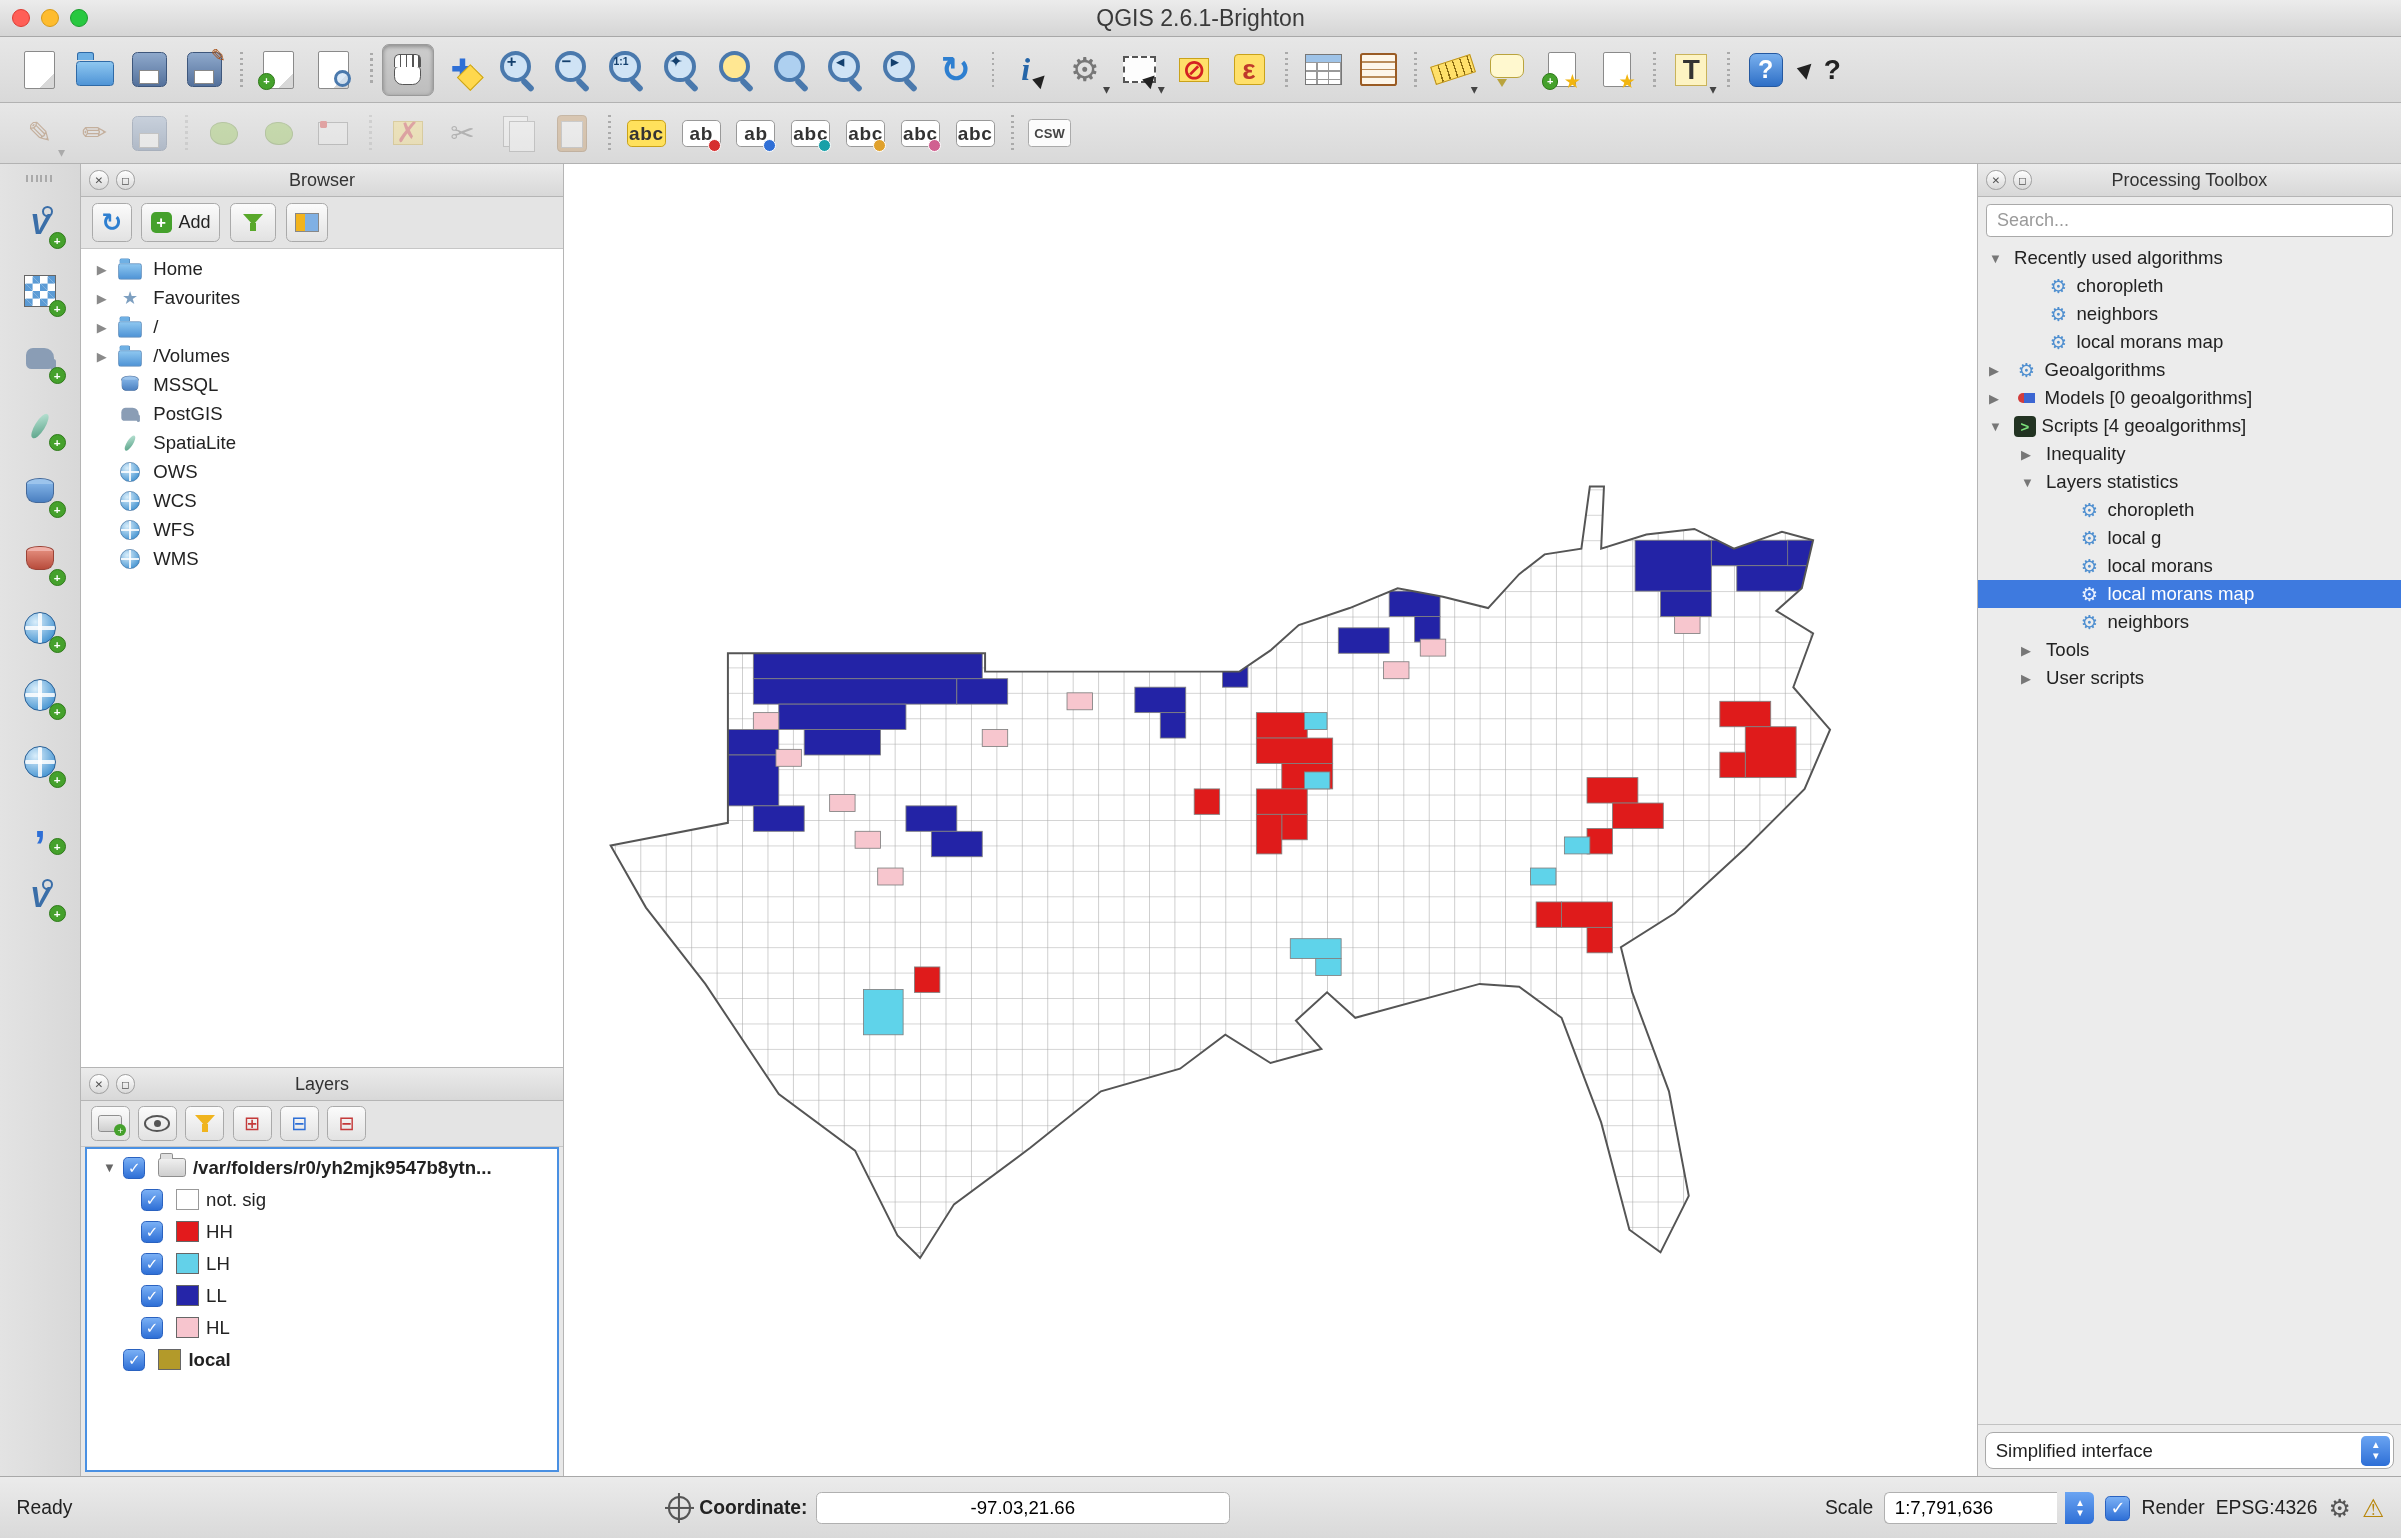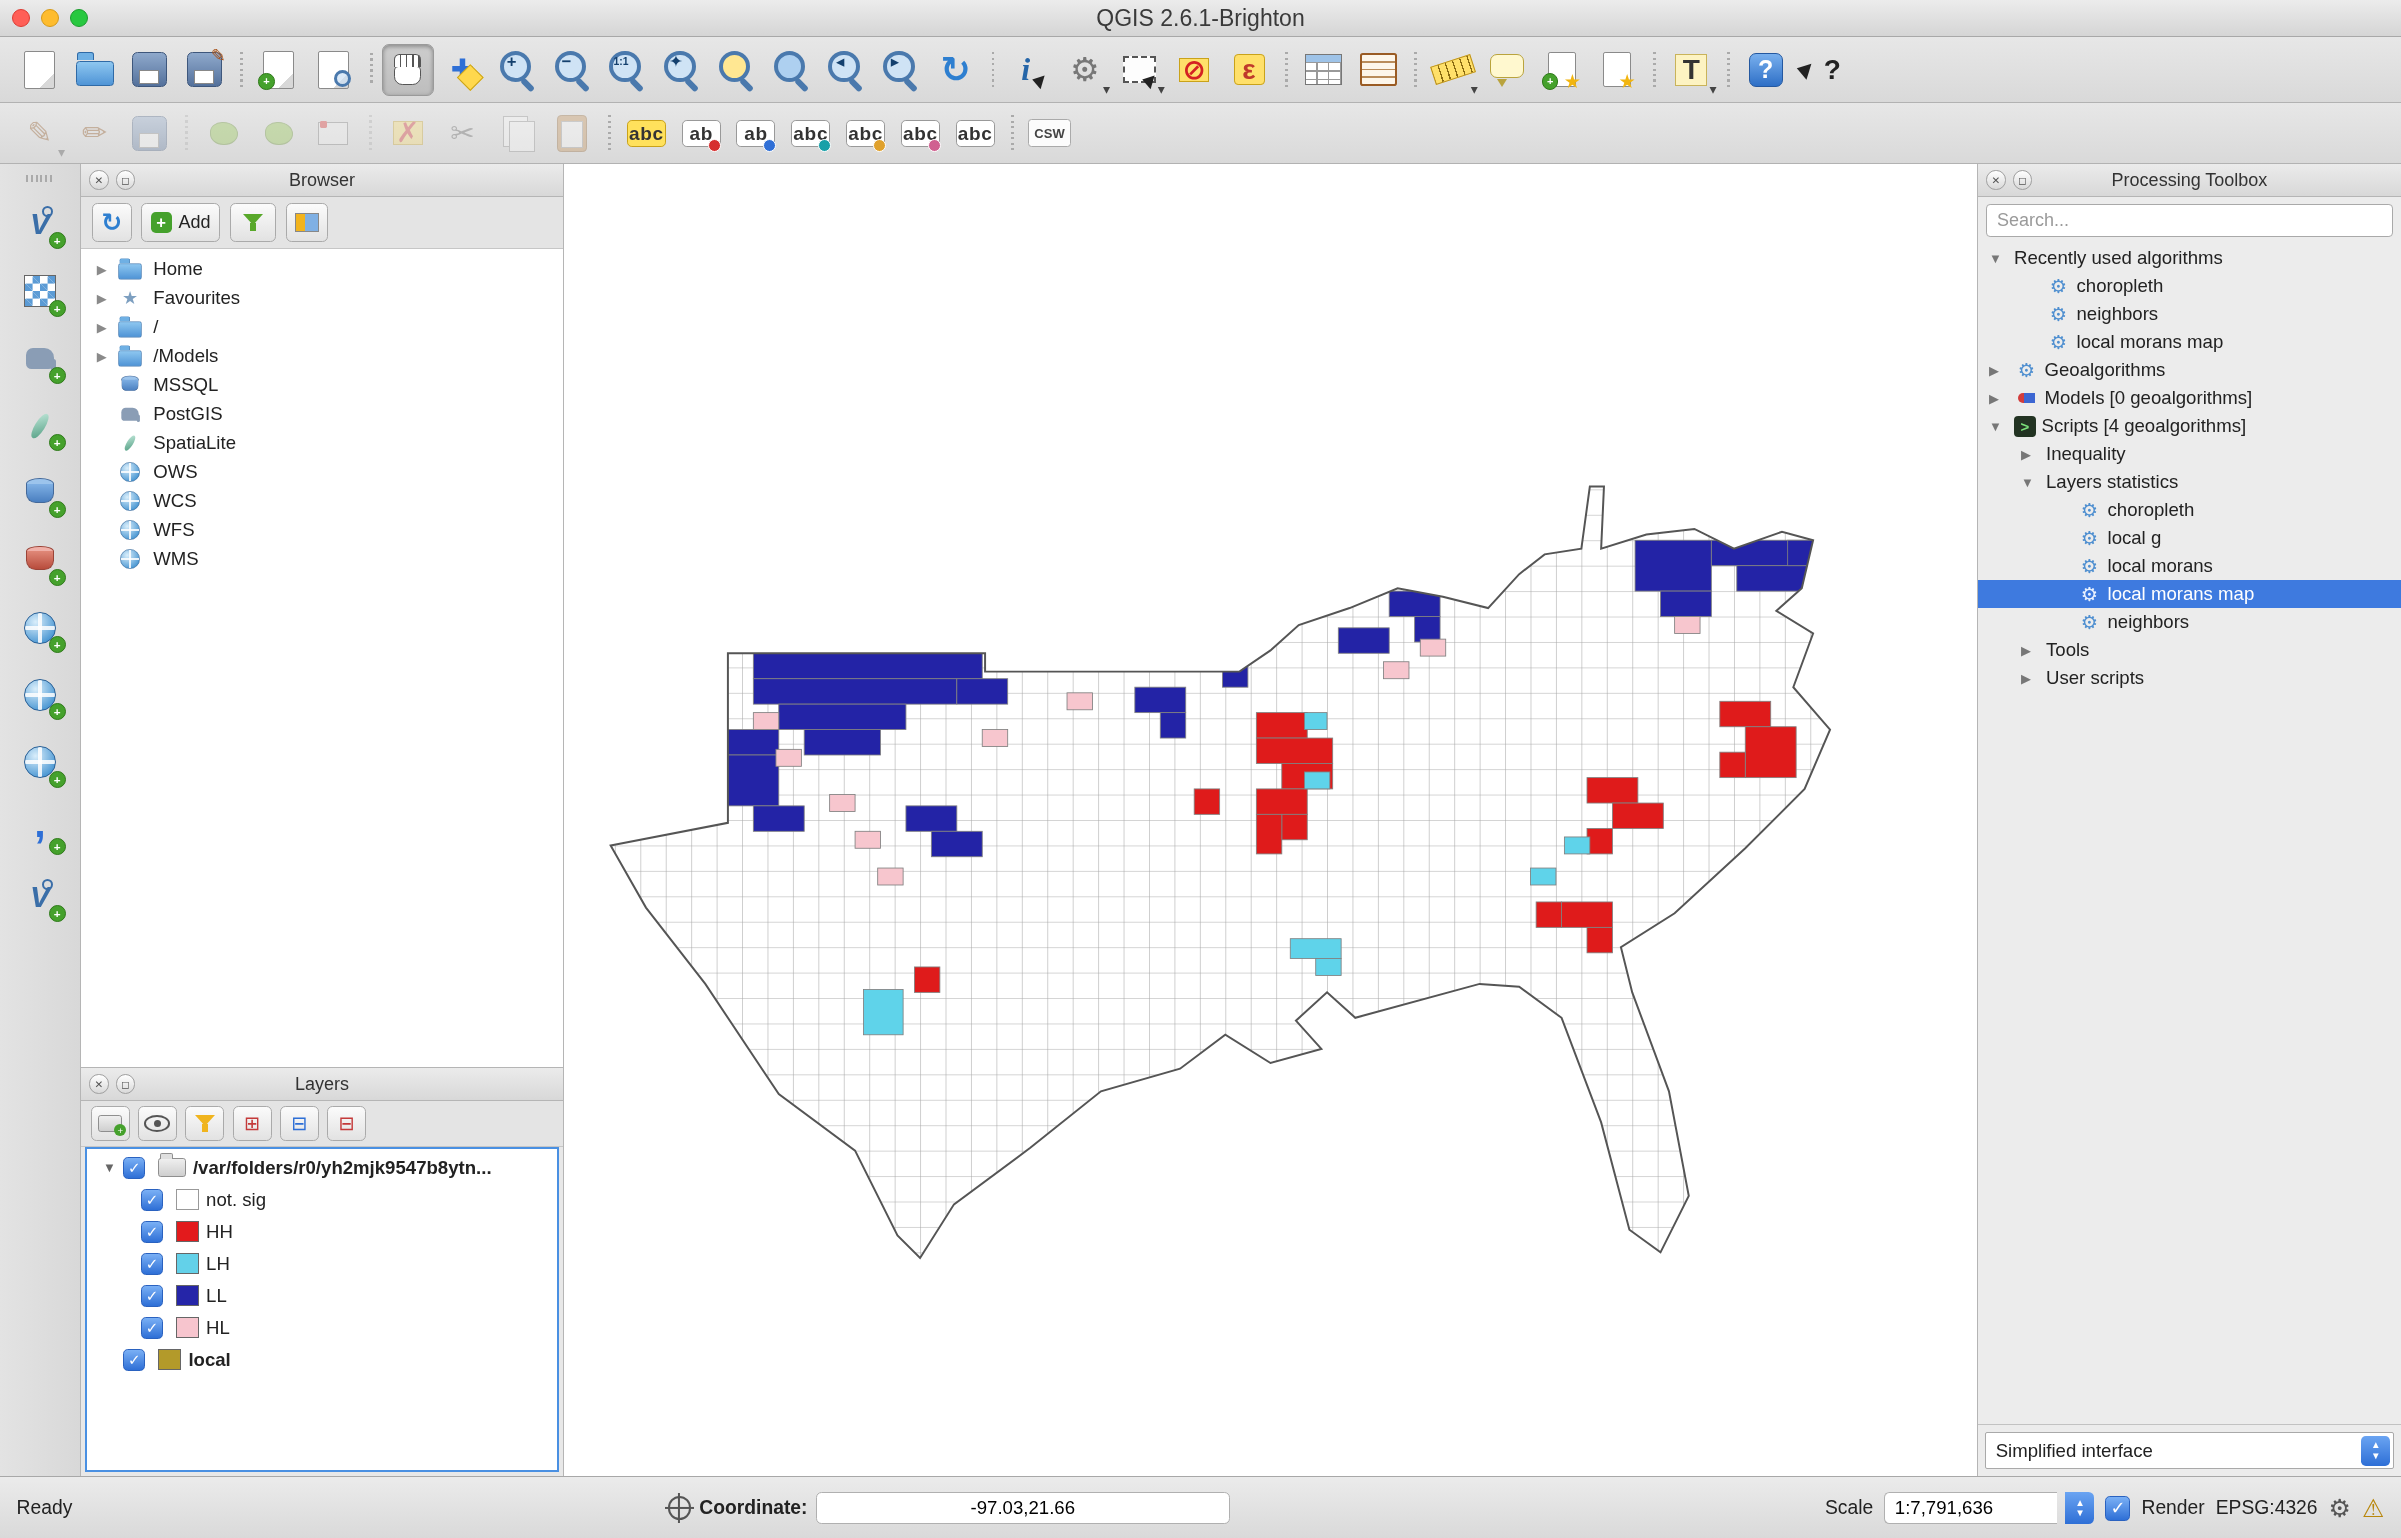--- a/index.html
+++ b/index.html
@@ -176,21 +176,21 @@
   .toolbox-tree{flex:1;overflow:hidden}
   .prow{height:28px;display:flex;align-items:center;font-size:18.6px;color:#222}
   .prow.sel{background:#3e7adf;color:#fff}
   .pcaret{width:25px;color:#777;font-size:13px;flex:none}
   .pico{width:25px;height:23.5px;display:flex;align-items:center;justify-content:center;margin-right:5.5px;font-size:19.3px;color:#4f8fd0;flex:none}
   .prow.sel .pico{color:#eaf2ff}
   .p-models::before{content:"";width:10.4px;height:10.4px;border-radius:50%;background:#d23c3c;margin-right:-4.1px}
   .p-models::after{content:"";width:10.4px;height:10.4px;background:#3c66d2}
   .p-scripts{background:#223322;border-radius:4.1px;color:#7ae07a;font-size:15px;font-weight:700;width:22px;height:21px}
   .ifacewrap{padding:7px;border-top:0.7px solid #c2c2c2;flex:none}
-  .iface{height:37px;background:#fff;border:1.4px solid #a9a9a9;border-radius:2px;display:flex;align-items:center;padding-left:9.7px;font-size:18.6px;position:relative}
+  .iface{height:37px;background:#fff;border:1.4px solid #a9a9a9;border-radius:8px;display:flex;align-items:center;padding-left:9.7px;font-size:18.6px;position:relative}
   .stepper{width:29px;height:30px;background:linear-gradient(#6aa4f2,#2e6fd6);border-radius:4.8px;color:#fff;display:flex;flex-direction:column;align-items:center;justify-content:center;line-height:10.4px;font-size:9.7px;margin-left:auto;margin-right:2.8px}
 
   
   .statusbar{height:63px;background:linear-gradient(#ebebeb,#d9d9d9);border-top:0.7px solid #a8a8a8;display:flex;align-items:center;padding:0 16.6px;font-size:19.3px;gap:11px;flex:none}
   .sp{flex:1}
   .coordwrap,.scombo{display:flex;align-items:center;gap:8.3px}
   .sinput{height:32px;border:1.4px solid #b0b0b0;border-radius:5.5px;background:#fff;font-size:18.6px;text-align:center;width:414px;font-family:Liberation Sans, sans-serif}
   .sinput.scale{width:173px;text-align:left;padding-left:9.7px;border-radius:5.5px 0 0 5.5px;border-right:none}
   .scombo .stepper{height:32px;margin:0;border-radius:0 5.5px 5.5px 0}
   .icon-cross{width:23.5px;height:23.5px;border:2.1px solid #555;border-radius:50%;position:relative;flex:none}
@@ -520,21 +520,21 @@
               <span class="bscale">
                 <span class="icon k-folder"></span>
               </span>
               <span class="tlabel">/</span>
             </div>
             <div class="trow">
               <span class="tcaret">▶</span>
               <span class="bscale">
                 <span class="icon k-folder"></span>
               </span>
-              <span class="tlabel">/Models</span>
+              <span class="tlabel">/Volumes</span>
             </div>
             <div class="trow">
               <span class="tcaret"></span>
               <span class="bscale">
                 <span class="icon k-cyl"></span>
               </span>
               <span class="tlabel">MSSQL</span>
             </div>
             <div class="trow">
               <span class="tcaret"></span>

